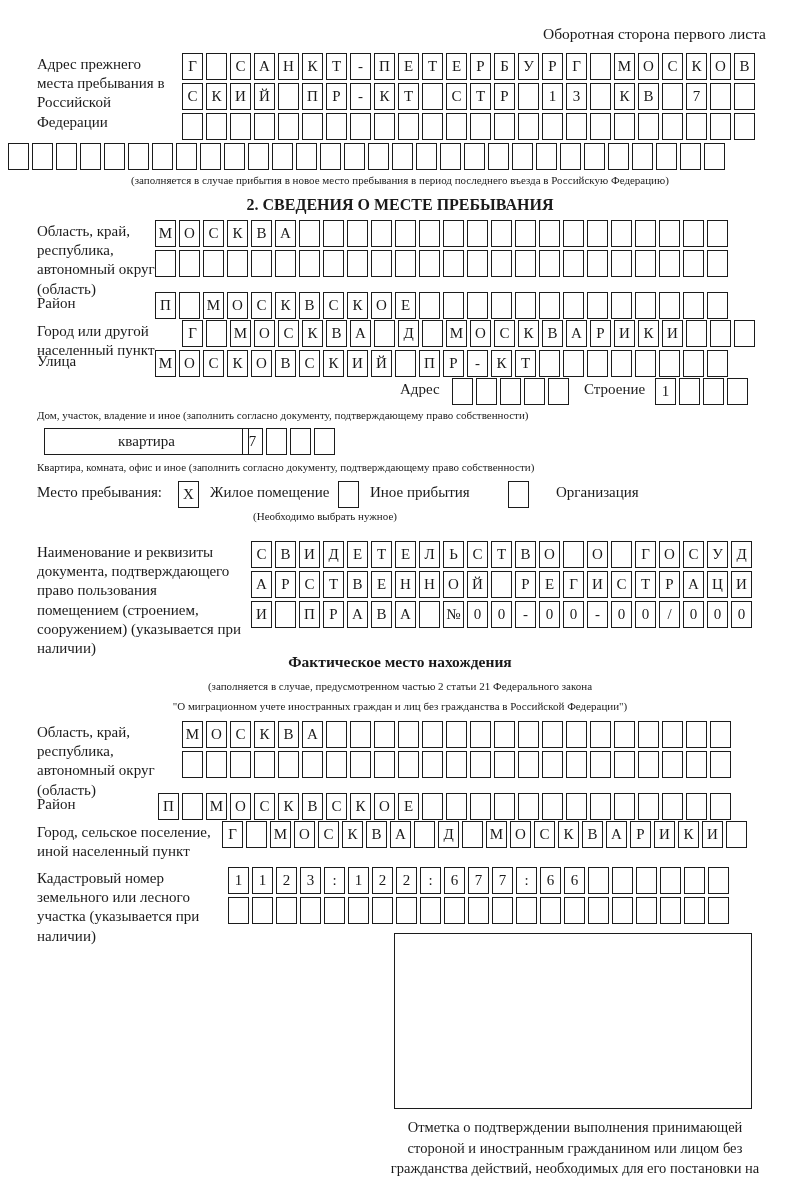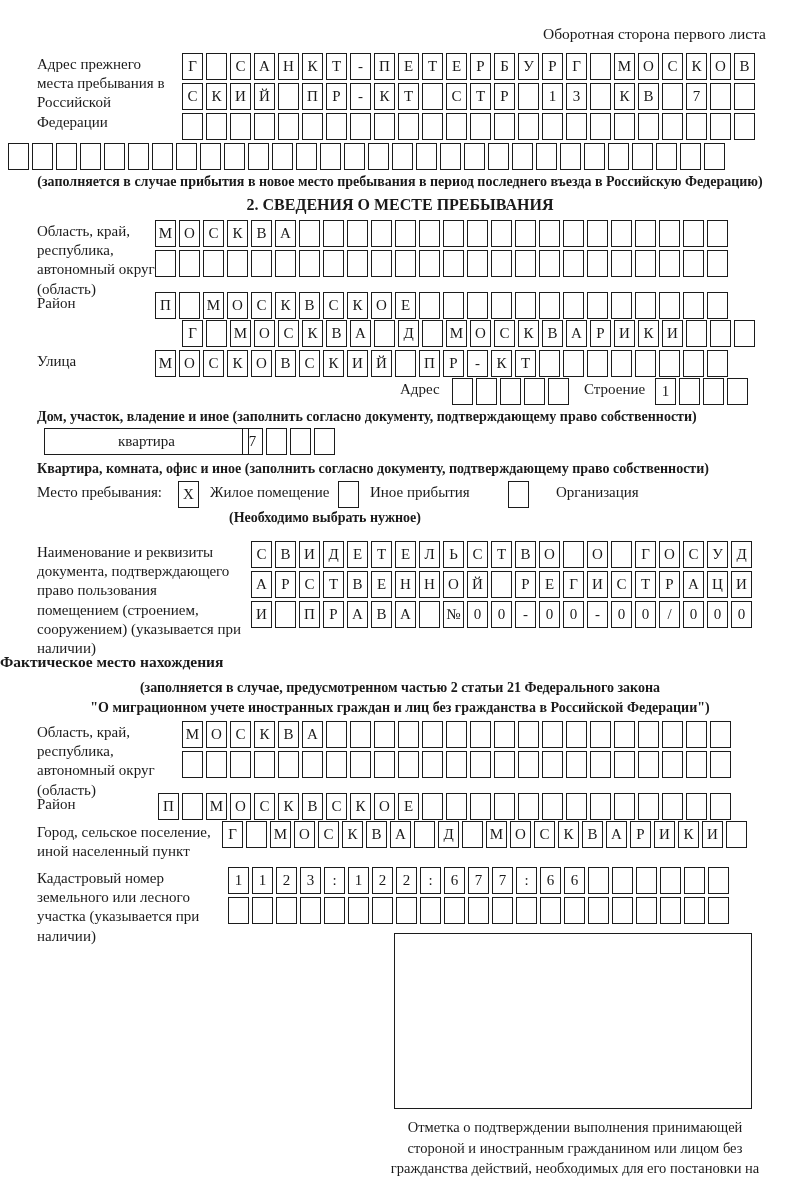--- a/index.html
+++ b/index.html
@@ -6,24 +6,24 @@
   .sheet{position:relative;width:800px;height:1180px;background:#fff;overflow:hidden;
          font-family:"Liberation Serif","DejaVu Serif",serif;color:#1a1a1a;}
   .hdr{padding:25px 34px 0 0;text-align:right;font-size:15.5px;height:18px;}
   .form-row{position:relative;}
   .flabel{position:absolute;left:37px;top:2px;font-size:15px;line-height:1.28;}
   .cells{position:absolute;top:0;white-space:nowrap;}
   .cell{display:inline-block;box-sizing:border-box;width:21px;height:27px;border:1.7px solid #1c1c1c;
         margin-right:3px;text-align:center;font-size:15px;line-height:24px;vertical-align:top;overflow:hidden;}
   .labelbox{position:absolute;box-sizing:border-box;height:27px;border:1.7px solid #1c1c1c;
         text-align:center;font-size:15px;line-height:24px;}
-  .note{font-size:14px;line-height:1.3;font-weight:bold;}
+  .note{font-size:11px;line-height:1.3;}
   .center{text-align:center;}
   .title2{font-size:16px;font-weight:bold;text-align:center;margin-top:4px;height:22px;}
-  .facttitle{font-size:15.5px;font-weight:bold;text-align:left;margin-top:6px;height:22px;}
+  .facttitle{font-size:15.5px;font-weight:bold;text-align:center;margin-top:6px;height:22px;}
   .inline-txt{position:absolute;font-size:15px;}
   .stampbox{box-sizing:border-box;margin:4px 0 0 394px;width:358px;height:176px;border:1.7px solid #1c1c1c;}
   .caption{margin:8px 0 0 385px;width:380px;text-align:center;font-size:14.5px;line-height:1.42;}
 </style>
 </head>
 <body>
 
 <div class="sheet">
 
   <div class="hdr">Оборотная сторона первого листа</div>
@@ -44,20 +44,21 @@
     <div class="cells" style="left:155px;top:0;"><span class="cell">М</span><span class="cell">О</span><span class="cell">С</span><span class="cell">К</span><span class="cell">В</span><span class="cell">А</span><span class="cell"></span><span class="cell"></span><span class="cell"></span><span class="cell"></span><span class="cell"></span><span class="cell"></span><span class="cell"></span><span class="cell"></span><span class="cell"></span><span class="cell"></span><span class="cell"></span><span class="cell"></span><span class="cell"></span><span class="cell"></span><span class="cell"></span><span class="cell"></span><span class="cell"></span><span class="cell"></span></div>
     <div class="cells" style="left:155px;top:30px;"><span class="cell"></span><span class="cell"></span><span class="cell"></span><span class="cell"></span><span class="cell"></span><span class="cell"></span><span class="cell"></span><span class="cell"></span><span class="cell"></span><span class="cell"></span><span class="cell"></span><span class="cell"></span><span class="cell"></span><span class="cell"></span><span class="cell"></span><span class="cell"></span><span class="cell"></span><span class="cell"></span><span class="cell"></span><span class="cell"></span><span class="cell"></span><span class="cell"></span><span class="cell"></span><span class="cell"></span></div>
   </div>
 
   <div class="form-row" style="height:28px;">
     <div class="flabel">Район</div>
     <div class="cells" style="left:155px;top:0;"><span class="cell">П</span><span class="cell"></span><span class="cell">М</span><span class="cell">О</span><span class="cell">С</span><span class="cell">К</span><span class="cell">В</span><span class="cell">С</span><span class="cell">К</span><span class="cell">О</span><span class="cell">Е</span><span class="cell"></span><span class="cell"></span><span class="cell"></span><span class="cell"></span><span class="cell"></span><span class="cell"></span><span class="cell"></span><span class="cell"></span><span class="cell"></span><span class="cell"></span><span class="cell"></span><span class="cell"></span><span class="cell"></span></div>
   </div>
 
   <div class="form-row" style="height:30px;">
+    <div class="flabel" style="width:150px;">Город или другой населенный пункт</div>
     <div class="cells" style="left:182px;top:0;"><span class="cell">Г</span><span class="cell"></span><span class="cell">М</span><span class="cell">О</span><span class="cell">С</span><span class="cell">К</span><span class="cell">В</span><span class="cell">А</span><span class="cell"></span><span class="cell">Д</span><span class="cell"></span><span class="cell">М</span><span class="cell">О</span><span class="cell">С</span><span class="cell">К</span><span class="cell">В</span><span class="cell">А</span><span class="cell">Р</span><span class="cell">И</span><span class="cell">К</span><span class="cell">И</span><span class="cell"></span><span class="cell"></span><span class="cell"></span></div>
   </div>
 
   <div class="form-row" style="height:28px;">
     <div class="flabel">Улица</div>
     <div class="cells" style="left:155px;top:0;"><span class="cell">М</span><span class="cell">О</span><span class="cell">С</span><span class="cell">К</span><span class="cell">О</span><span class="cell">В</span><span class="cell">С</span><span class="cell">К</span><span class="cell">И</span><span class="cell">Й</span><span class="cell"></span><span class="cell">П</span><span class="cell">Р</span><span class="cell">-</span><span class="cell">К</span><span class="cell">Т</span><span class="cell"></span><span class="cell"></span><span class="cell"></span><span class="cell"></span><span class="cell"></span><span class="cell"></span><span class="cell"></span><span class="cell"></span></div>
   </div>
 
   <div class="form-row" style="height:30px;">
     <div class="inline-txt" style="left:400px;top:3px;">Адрес</div>

